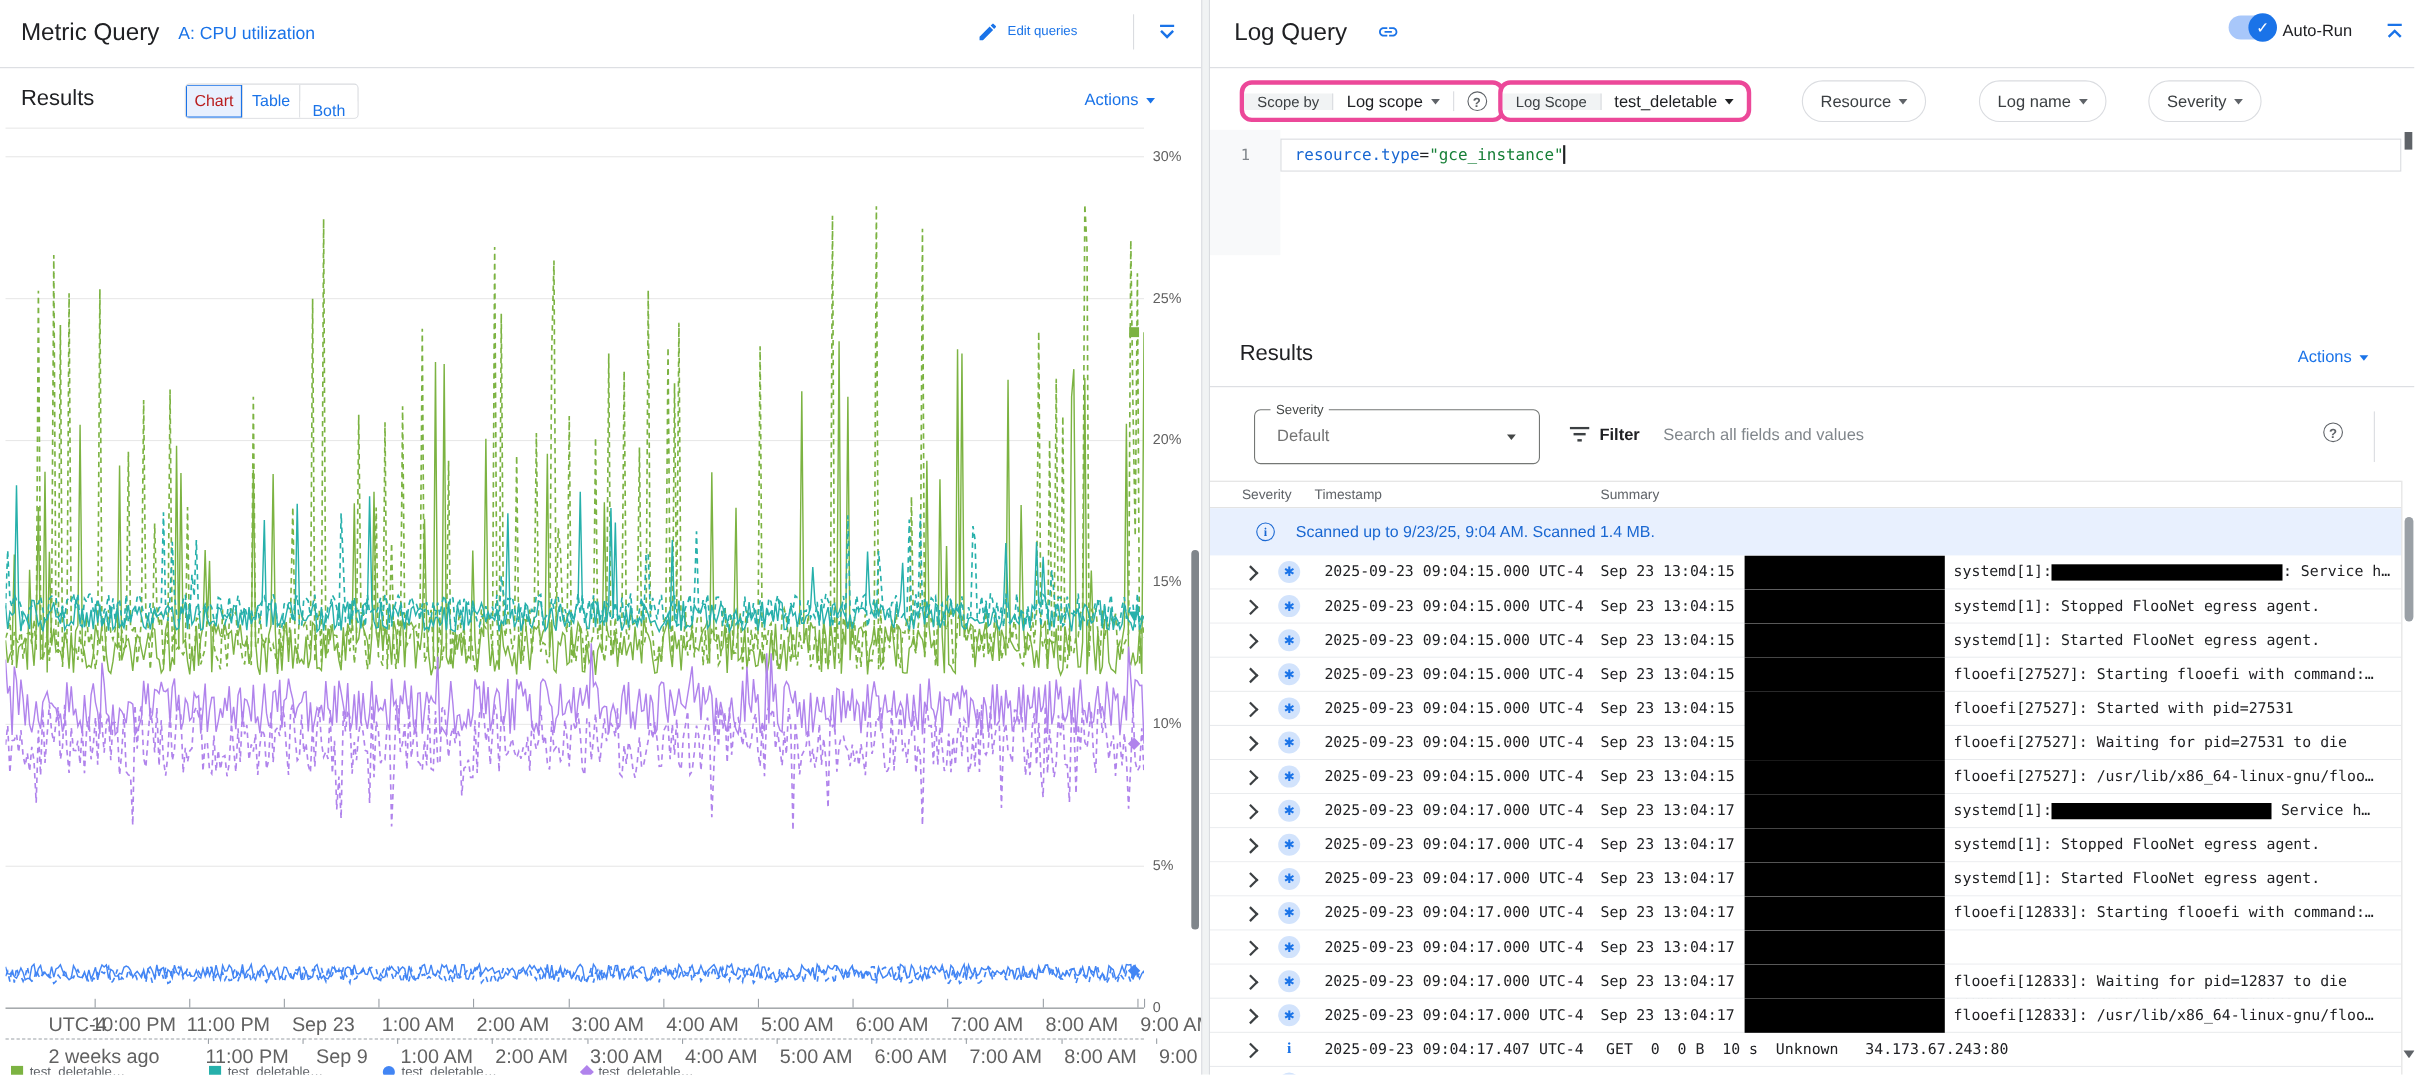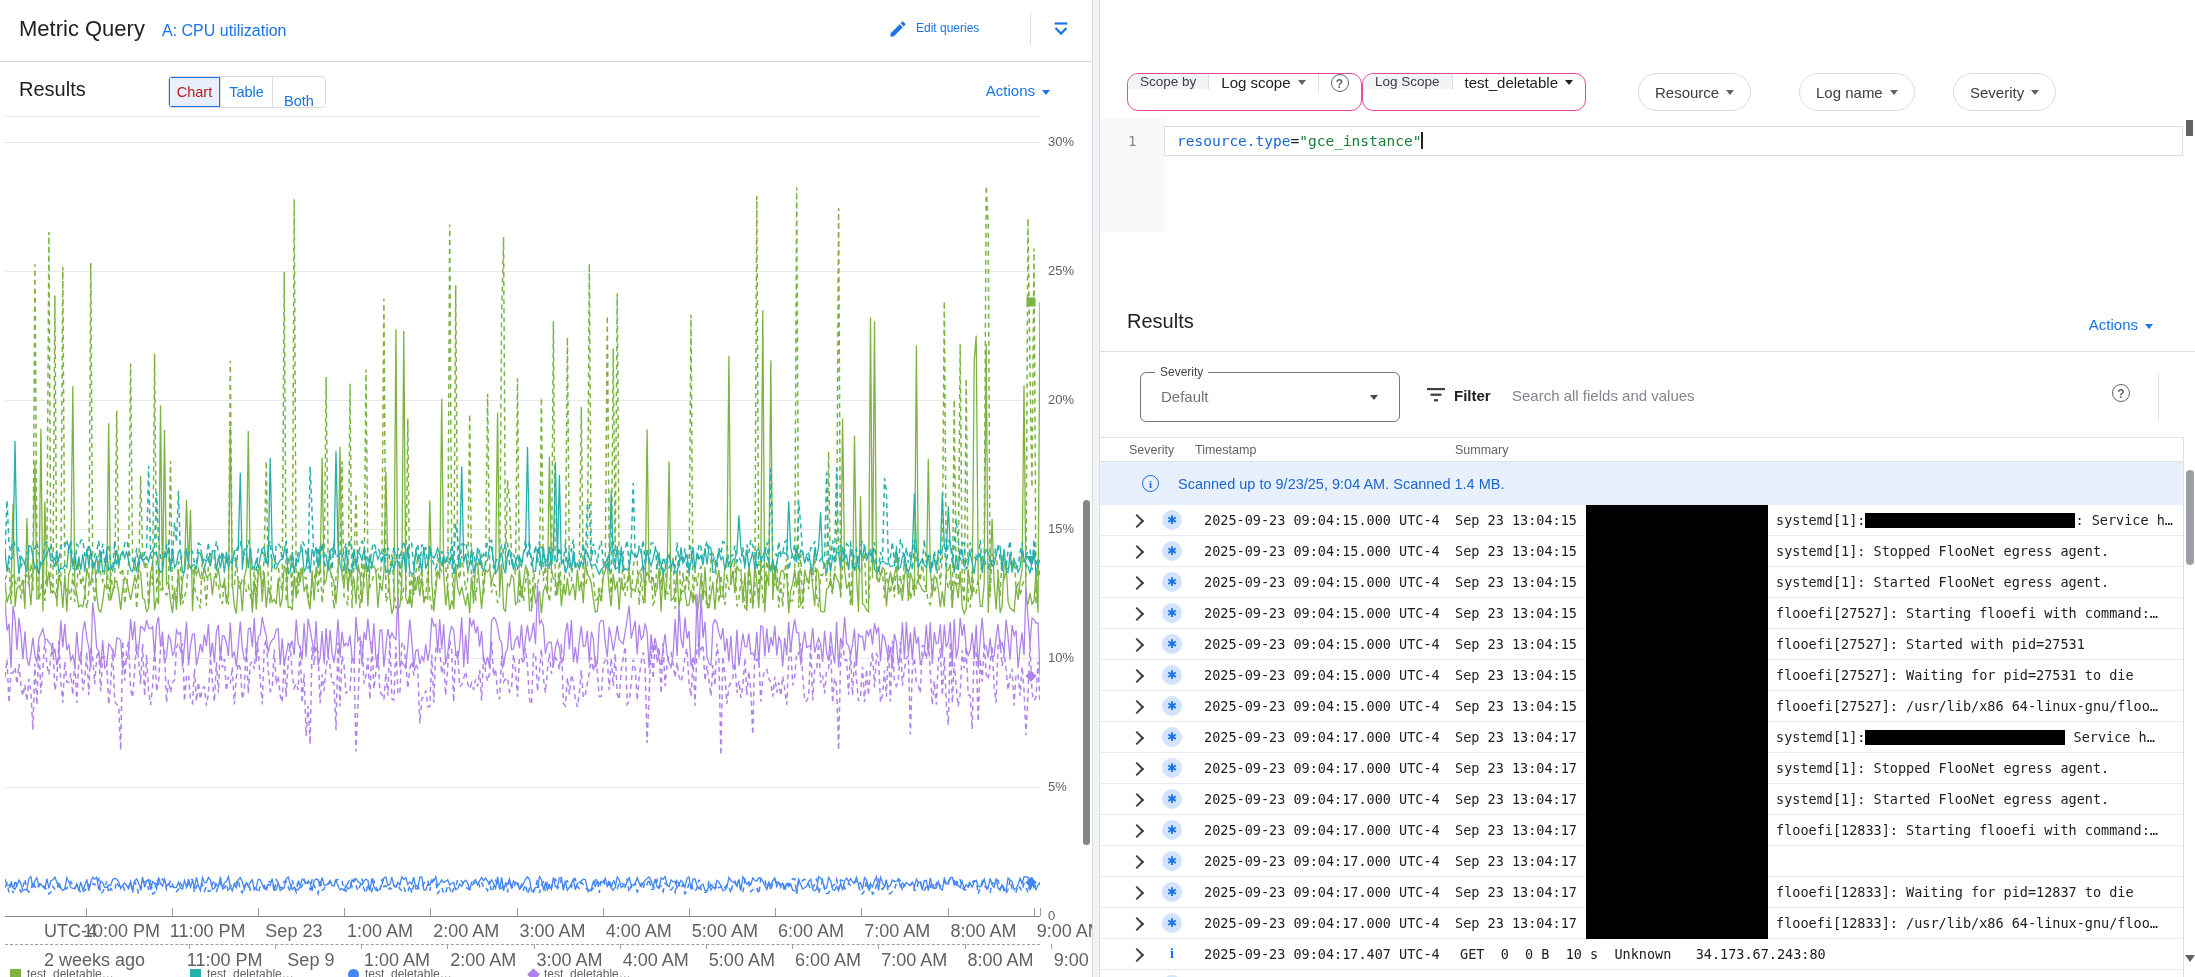--- a/index.html
+++ b/index.html
@@ -29,22 +29,22 @@
   .gridline{left:5px;width:1035px;height:1px;background:#e8e8e8;}
   .y-label{left:1048px;font-size:13px;color:#616161;}
   .x-label{font-size:18px;color:#616161;margin-left:36px;}
   .tick{width:1px;background:#9aa0a6;}
   .legend-item{display:flex;align-items:center;font-size:12px;color:#5f6368;}
   
   .rp-header{left:0;top:0;width:1095px;height:62px;border-bottom:1px solid #dadce0;box-sizing:border-box;}
   .toggle-track{width:42px;height:22px;border-radius:12px;background:#a8c7fa;position:relative;cursor:pointer;}
   .toggle-knob{position:absolute;right:-2px;top:-2px;width:26px;height:26px;border-radius:50%;background:#1a73e8;
                color:#fff;font-size:14px;line-height:26px;text-align:center;}
-  .chip-group{display:flex;border:1px solid #ec4899;border-radius:11px;height:38px;box-sizing:border-box;
-              align-items:flex-start;overflow:hidden;background:#fff;}
+  .chip-group{display:flex;border:4px solid #ec4899;border-radius:11px;height:38px;box-sizing:border-box;
+              align-items:center;overflow:hidden;background:#fff;}
   .chip-label{background:#f1f3f4;color:#3c4043;font-size:13.5px;display:flex;align-items:center;
               padding:0 12px;border-right:1px solid #dadce0;white-space:nowrap;}
   .chip-value{display:flex;align-items:center;padding:0 12px;font-size:15px;color:#202124;
               white-space:nowrap;cursor:pointer;}
   .chip-help{display:flex;align-items:center;padding:0 12px;border-left:1px solid #dadce0;}
   .help-circle{width:18px;height:18px;border:1.5px solid #5f6368;border-radius:50%;color:#5f6368;
                font-size:12px;line-height:18px;text-align:center;box-sizing:border-box;font-weight:bold;cursor:pointer;}
   .pill{border:1px solid #dadce0;border-radius:19px;height:38px;box-sizing:border-box;background:#fff;
         display:flex;align-items:center;padding:0 16px;font-size:15px;color:#3c4043;cursor:pointer;white-space:nowrap;}
   .pill .caret{color:#5f6368;}
@@ -218,20 +218,38 @@
       </div>
     </div>
 
   <div class="abs scrollbar-thumb" style="left:1083px;top:500px;width:7px;height:345px;background:#80868b;"></div>
 </div>
 
 <div id="panel-divider" class="abs"></div>
 
 <div id="right-panel" class="abs">
 
+  <div class="rp-header abs">
+    <h1 class="panel-title abs" style="left:22px;top:16px;">Log Query</h1>
+    <span class="abs" style="left:152px;top:19px;cursor:pointer;">
+      <svg width="20" height="20" viewBox="0 0 24 24" fill="#1a73e8">
+          <path d="M3.9 12c0-1.71 1.39-3.1 3.1-3.1h4V7H7c-2.76 0-5 2.24-5 5s2.24 5 5 5h4v-1.9H7c-1.71 0-3.1-1.39-3.1-3.1zM8 13h8v-2H8v2zm9-6h-4v1.9h4c1.71 0 3.1 1.39 3.1 3.1s-1.39 3.1-3.1 3.1h-4V17h4c2.76 0 5-2.24 5-5s-2.24-5-5-5z"></path>
+        </svg>
+    </span>
+    <div class="toggle-track abs" style="left:926px;top:14px;">
+      <div class="toggle-knob">✓</div>
+    </div>
+    <span class="abs" style="left:975px;top:20px;font-size:15px;color:#202124;">Auto-Run</span>
+    <span class="abs" style="left:1066px;top:18px;cursor:pointer;">
+      <svg width="22" height="22" viewBox="0 0 24 24" fill="none" stroke="#1a73e8" stroke-width="2.4">
+        <line x1="5" y1="5" x2="19" y2="5"></line>
+          <polyline points="6,17 12,11 18,17"></polyline>
+        </svg>
+    </span>
+  </div>
 
   <div class="abs" style="left:0;top:62px;width:1095px;height:56px;">
     <div class="chip-group abs" style="left:27px;top:11px;">
       <span class="chip-label">Scope by</span>
       <span class="chip-value">
         <span>Log scope</span>
           <span class="caret" style="color:#5f6368;"></span>
       </span>
       <span class="chip-help">
         <span class="help-circle">?</span>

